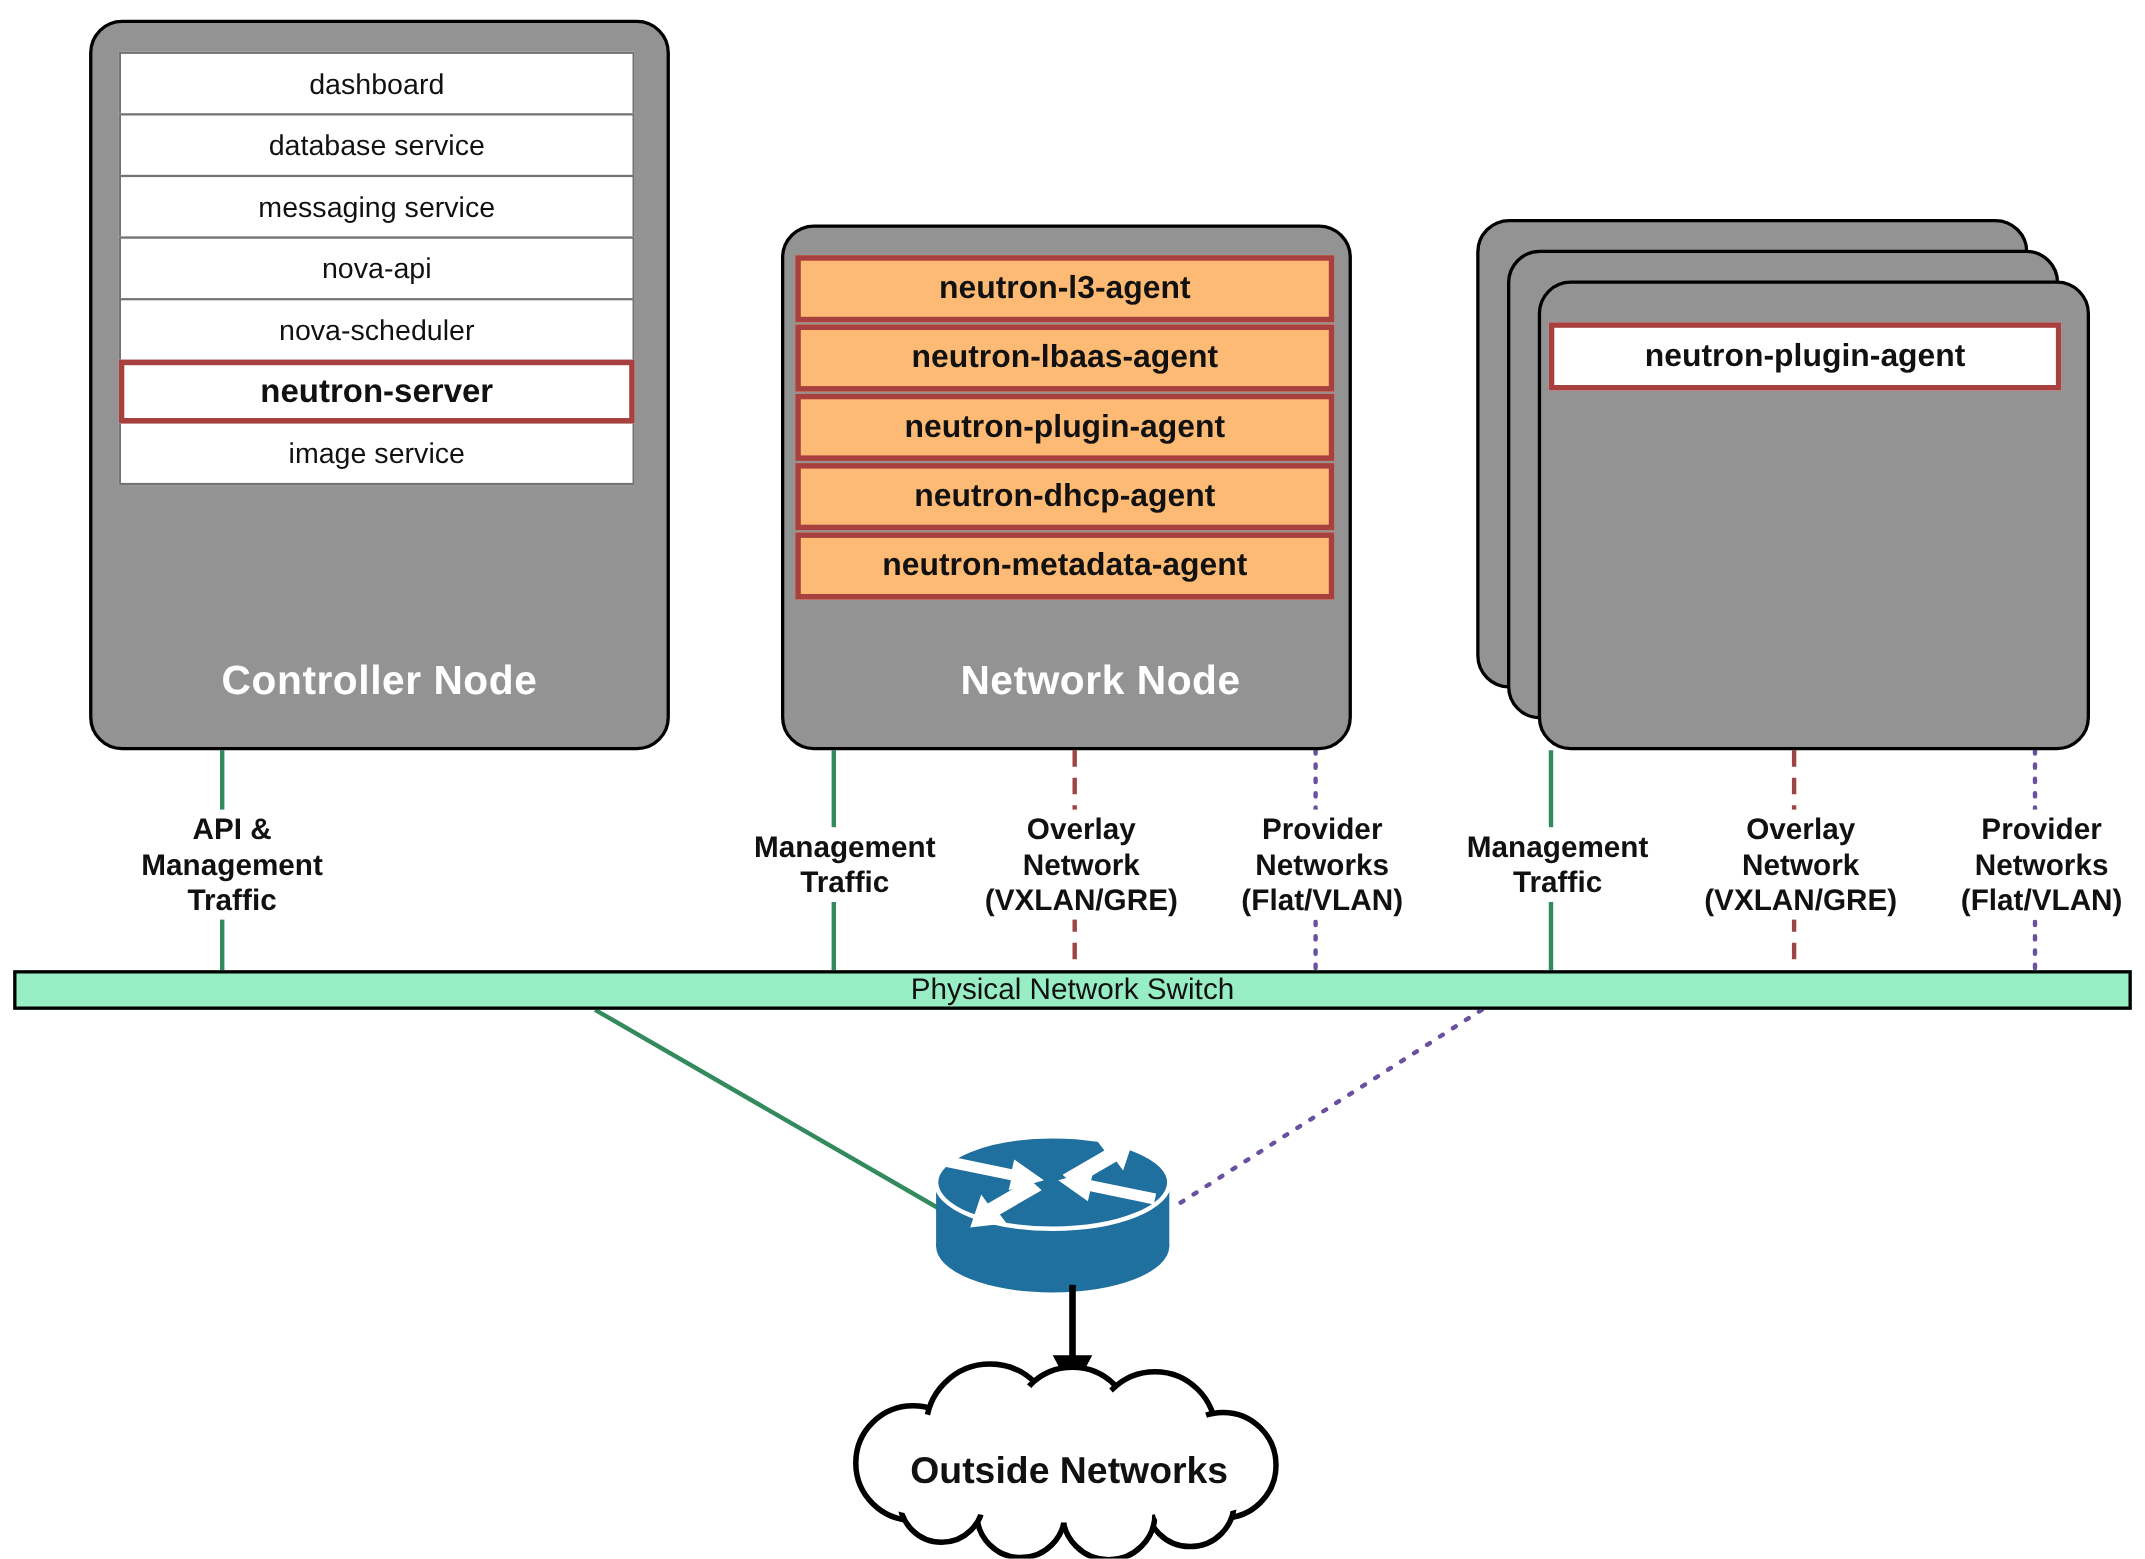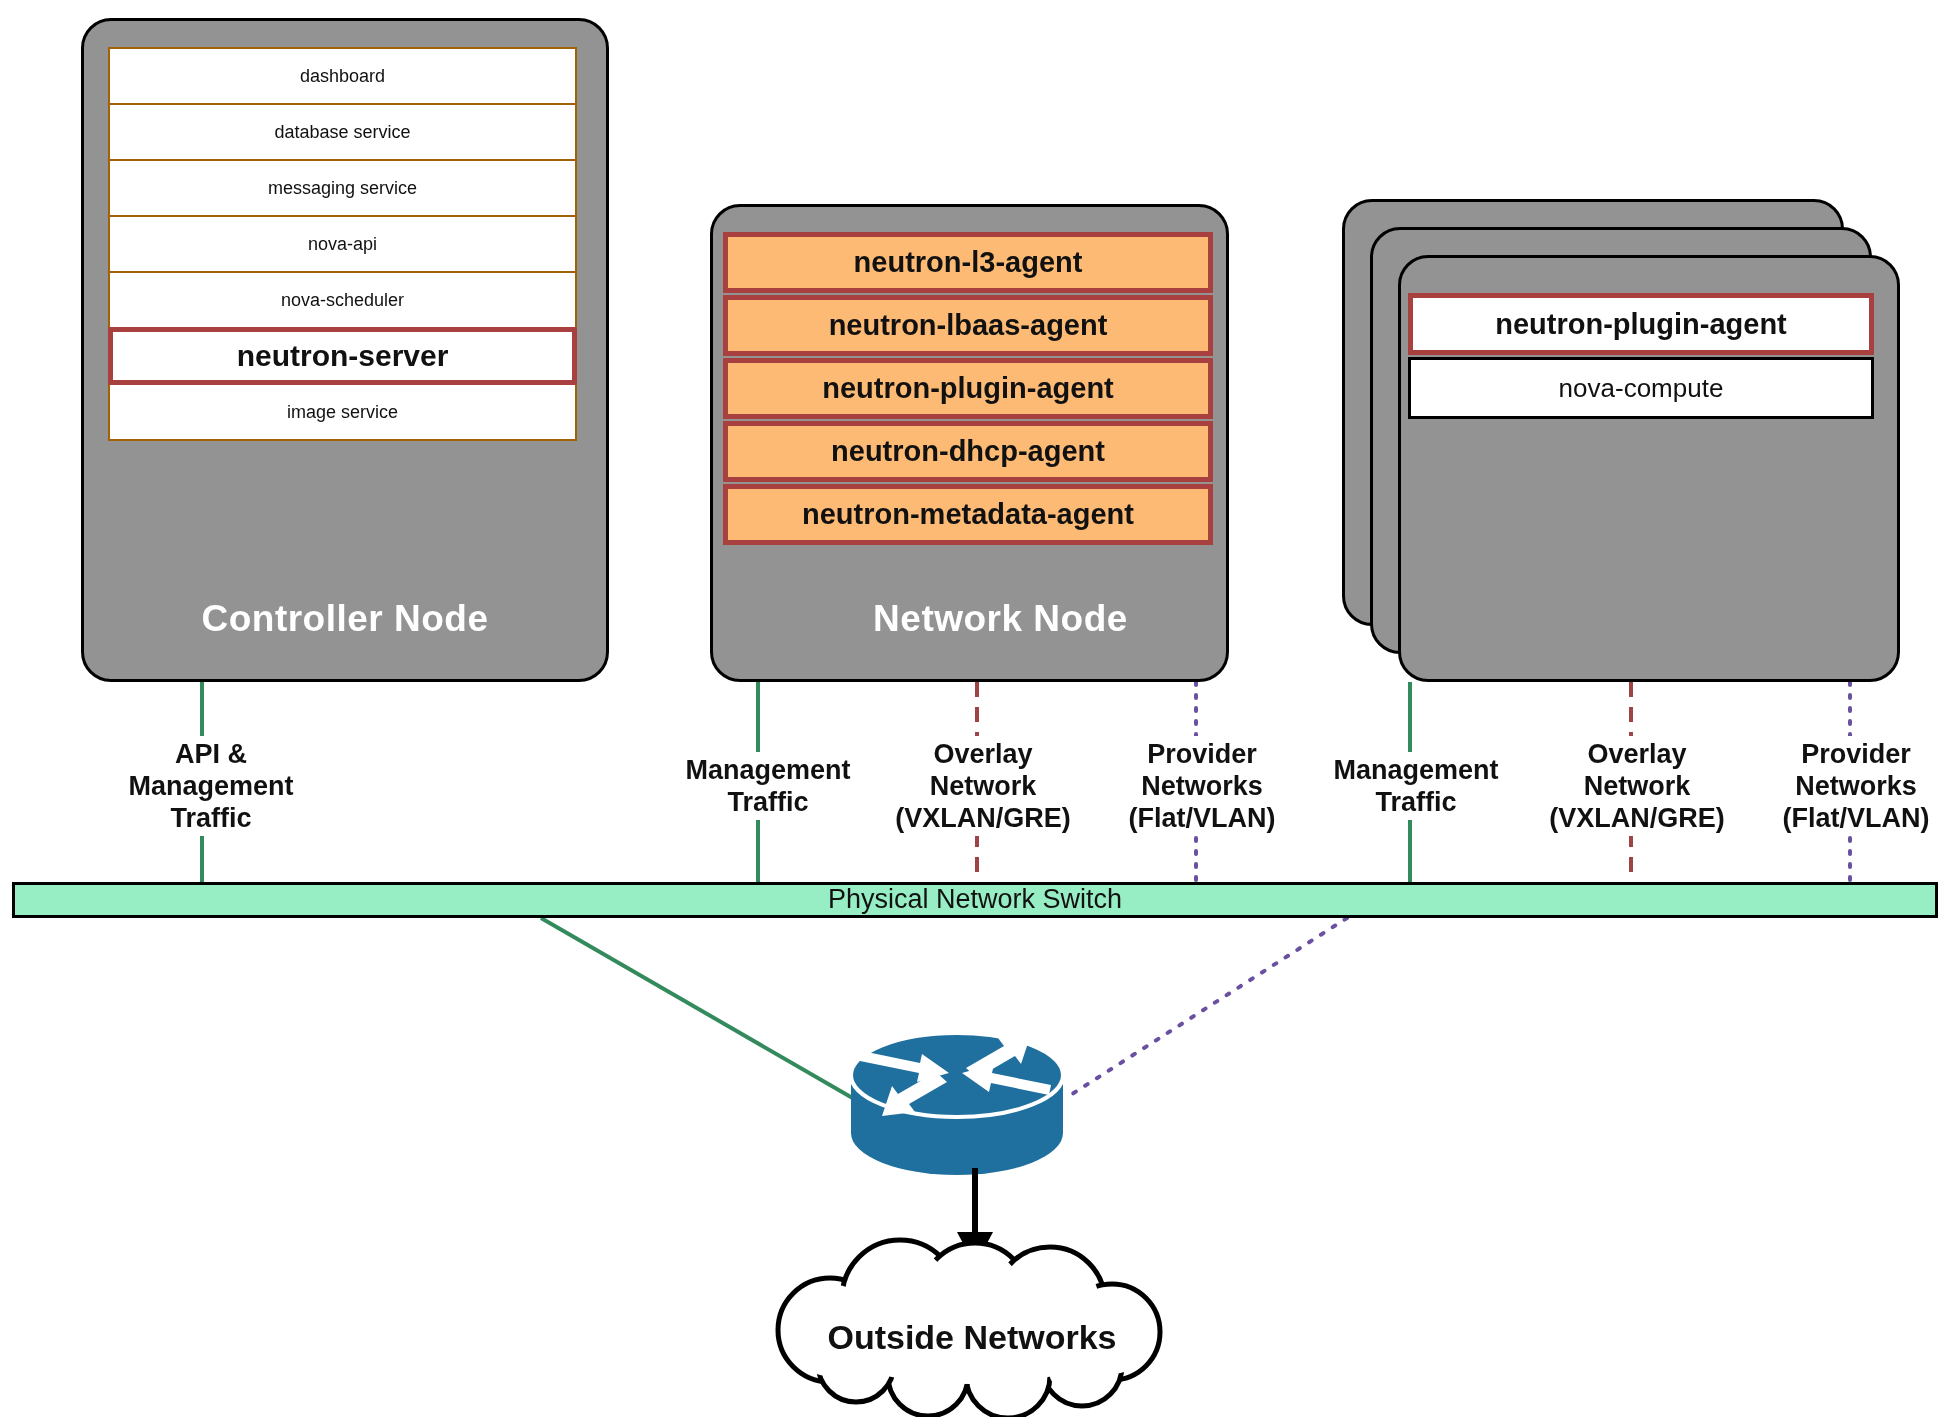--- a/index.html
+++ b/index.html
@@ -18,23 +18,23 @@
     border:3px solid #000;
     border-radius:30px;
     box-sizing:border-box;
     z-index:1;
   }
   .stack{position:absolute;z-index:2;}
   .row{
     box-sizing:border-box;
     height:58px;
     background:#fff;
-    border:2px solid #a16207;
-    display:flex;align-items:center;justify-content:center;
-    font-size:18px;color:#111;
+    border:2px solid #737373;
+    display:flex;align-items:center;justify-content:center;
+    font-size:26px;color:#111;
   }
   .row + .row{margin-top:-2px;}
   .row.hl{
     border:5px solid var(--box-red,#a84040);
     font-weight:bold;font-size:30px;
     position:relative;z-index:3;text-align:right;
   }
   .agent{
     box-sizing:border-box;
     height:61px;margin-bottom:2px;
@@ -166,21 +166,20 @@
     <div class="agent">neutron-plugin-agent</div>
     <div class="agent">neutron-dhcp-agent</div>
     <div class="agent">neutron-metadata-agent</div>
   </div>
   <div class="node-title" style="left:710px;top:598px;width:519px;margin-left:31px;">Network Node</div>
 
   <div class="node" style="left:1342px;top:199px;width:502px;height:427px;"></div>
   <div class="node" style="left:1370px;top:227px;width:502px;height:427px;"></div>
   <div class="node" style="left:1398px;top:255px;width:502px;height:427px;"></div>
   <div class="stack redbox" style="left:1408px;top:293px;width:466px;height:62px;">neutron-plugin-agent</div>
-  <div class="stack plainbox" style="left:1408px;top:357px;width:466px;height:62px;">nova-compute</div>
 
   <div class="link-label" style="left:95px;top:736px;width:220px;">API &amp;
 Management
 Traffic</div>
   <div class="link-label" style="left:652px;top:752px;width:220px;">Management
 Traffic</div>
   <div class="link-label" style="left:867px;top:736px;width:220px;">Overlay
 Network
 (VXLAN/GRE)</div>
   <div class="link-label" style="left:1086px;top:736px;width:220px;">Provider

